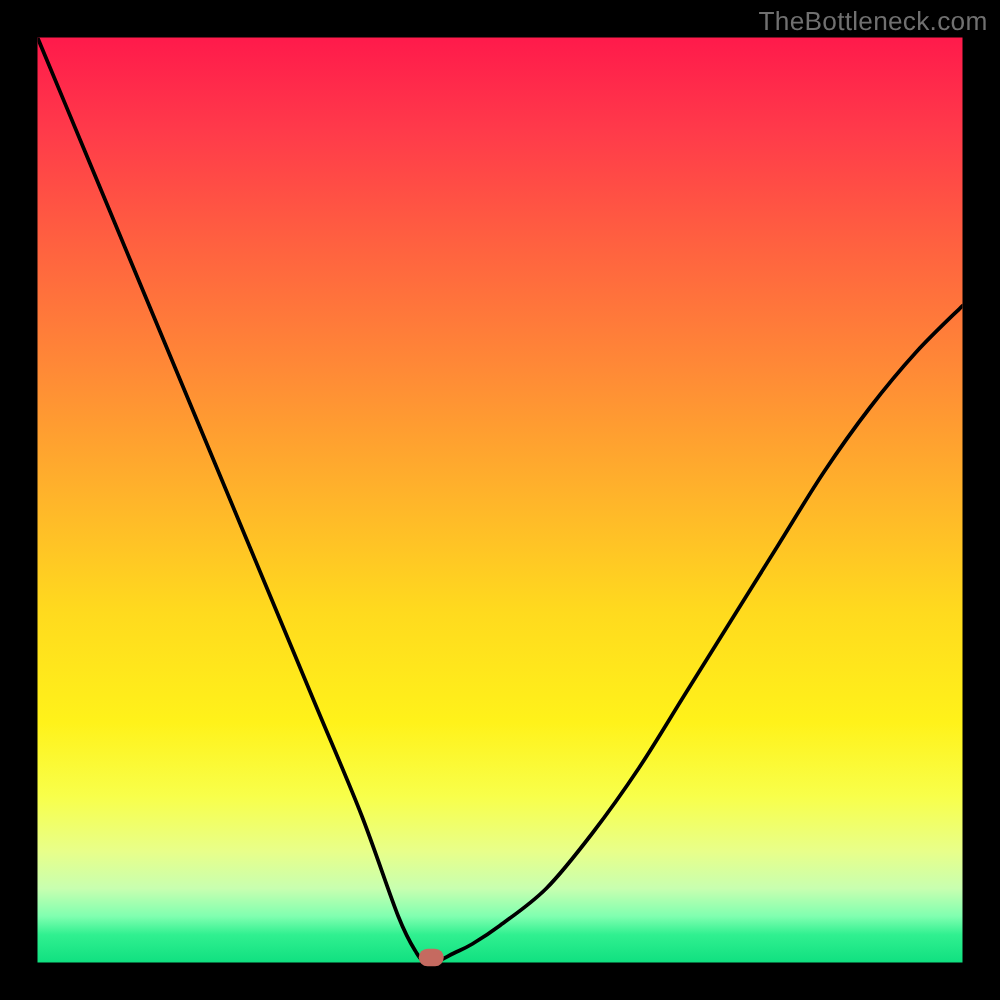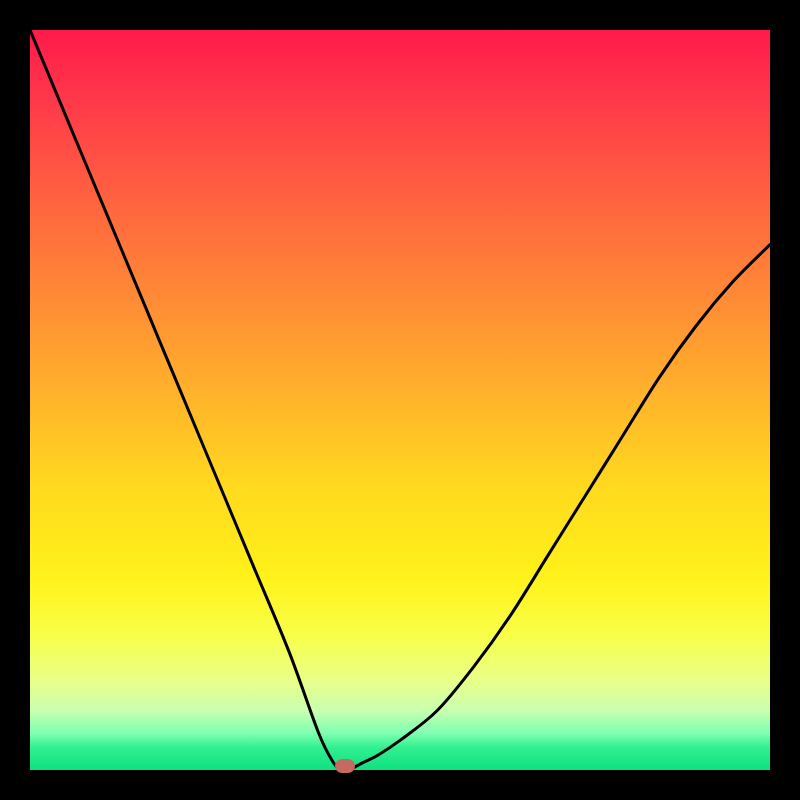--- a/index.html
+++ b/index.html
@@ -64,20 +64,21 @@
     height: 14px;
     border-radius: 7px;
     background: #c56a60;
     transform: translate(-50%, -50%);
   }
 </style>
 </head>
 <body>
 
 <div class="frame">
+  <div class="watermark">TheBottleneck.com</div>
 
   <div class="plot">
     <svg class="curve" viewBox="0 0 740 740" preserveAspectRatio="none">
       <path fill="none" stroke="#000" stroke-width="3" stroke-linecap="round" stroke-linejoin="round" d="M 0.00 0.00 C 6.17 14.80, 24.67 59.20, 37.00 88.80 C 49.33 118.40, 61.67 148.00, 74.00 177.60 C 86.33 207.20, 98.67 236.80, 111.00 266.40 C 123.33 296.00, 135.67 325.60, 148.00 355.20 C 160.33 384.80, 172.67 414.40, 185.00 444.00 C 197.33 473.60, 209.67 503.20, 222.00 532.80 C 234.33 562.40, 247.90 593.23, 259.00 621.60 C 270.10 649.97, 281.20 684.50, 288.60 703.00 C 296.00 721.50, 299.70 726.43, 303.40 732.60 C 307.10 738.77, 308.33 738.77, 310.80 740.00 C 313.27 741.23, 314.50 741.23, 318.20 740.00 C 321.90 738.77, 328.07 735.07, 333.00 732.60 C 337.93 730.13, 341.63 728.90, 347.80 725.20 C 353.97 721.50, 360.13 717.80, 370.00 710.40 C 379.87 703.00, 394.67 693.13, 407.00 680.80 C 419.33 668.47, 431.67 652.43, 444.00 636.40 C 456.33 620.37, 468.67 603.10, 481.00 584.60 C 493.33 566.10, 505.67 545.13, 518.00 525.40 C 530.33 505.67, 542.67 485.93, 555.00 466.20 C 567.33 446.47, 579.67 426.73, 592.00 407.00 C 604.33 387.27, 616.67 366.30, 629.00 347.80 C 641.33 329.30, 653.67 312.03, 666.00 296.00 C 678.33 279.97, 690.67 265.17, 703.00 251.60 C 715.33 238.03, 733.83 220.77, 740.00 214.60"></path>
     </svg>
     <div class="marker" style="left: 314.5px; top: 736px;"></div>
   </div>
 </div>
 
 </body></html>

